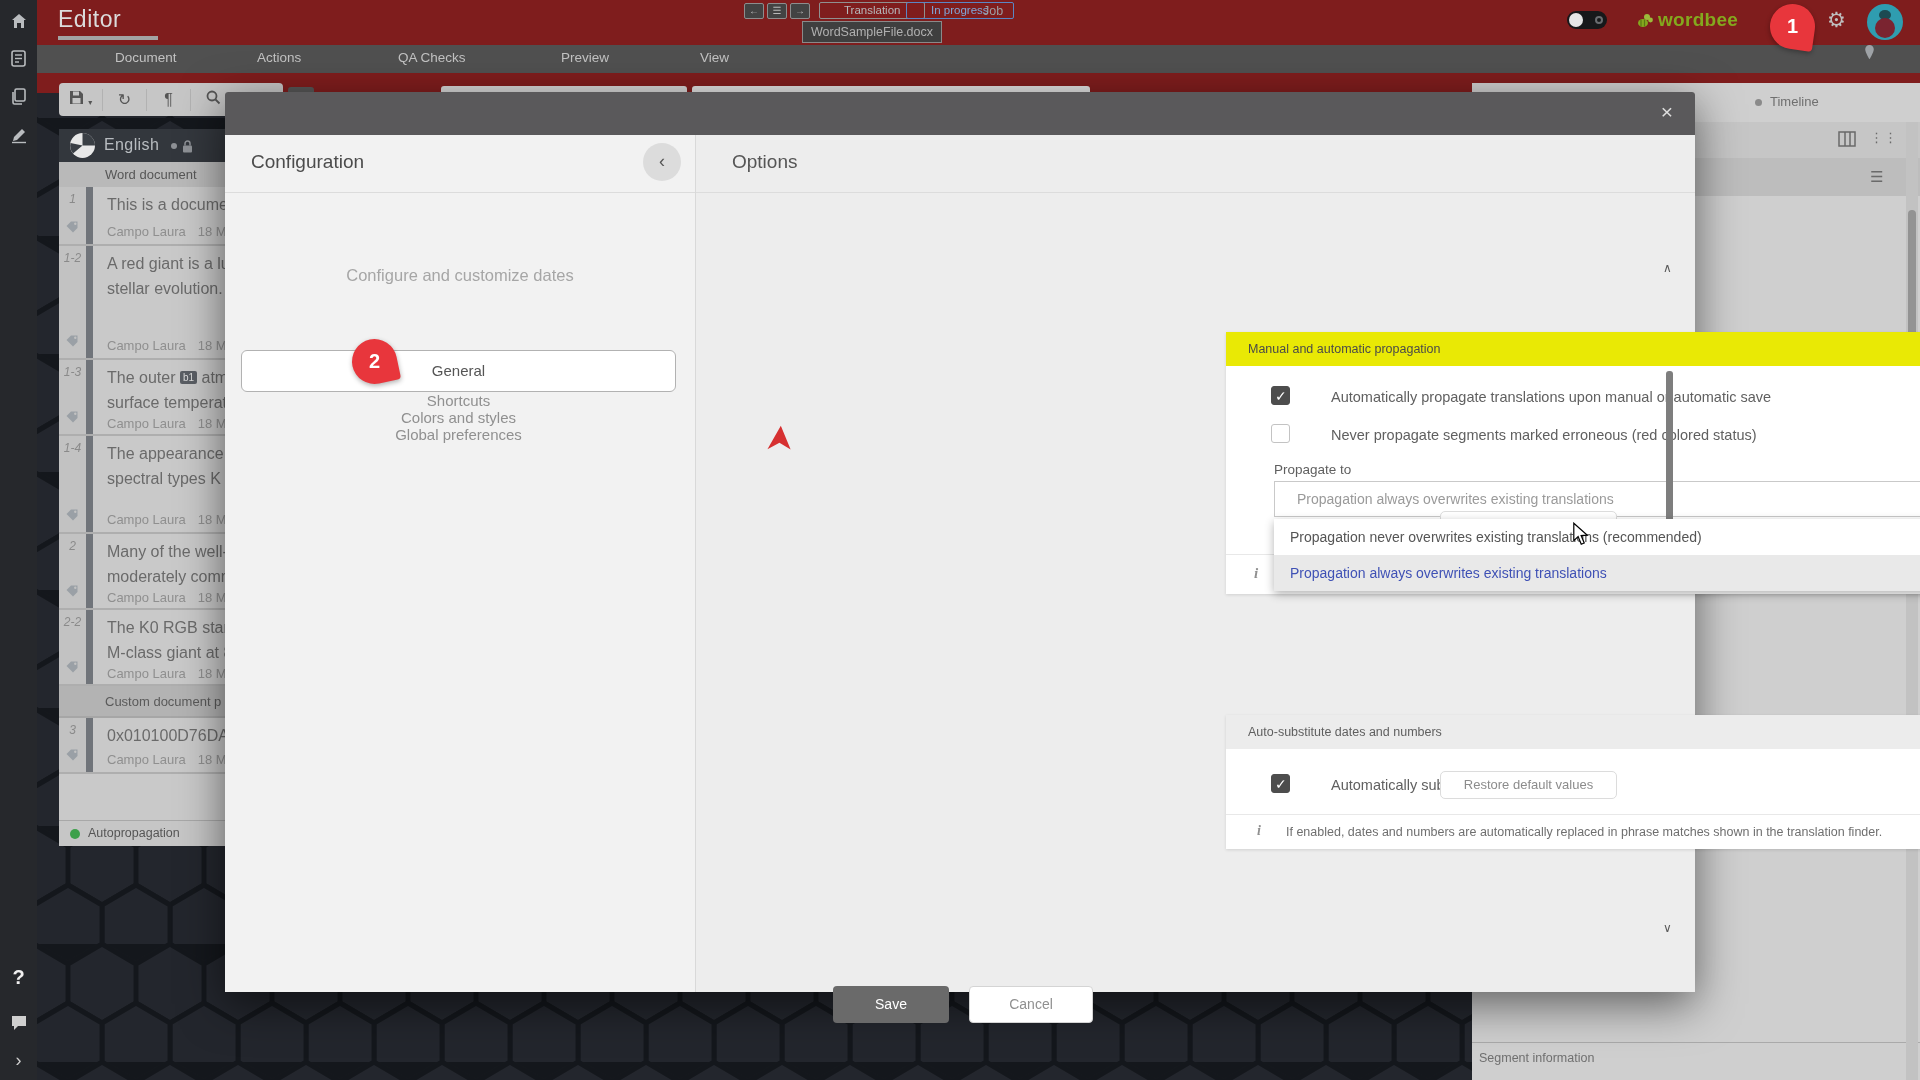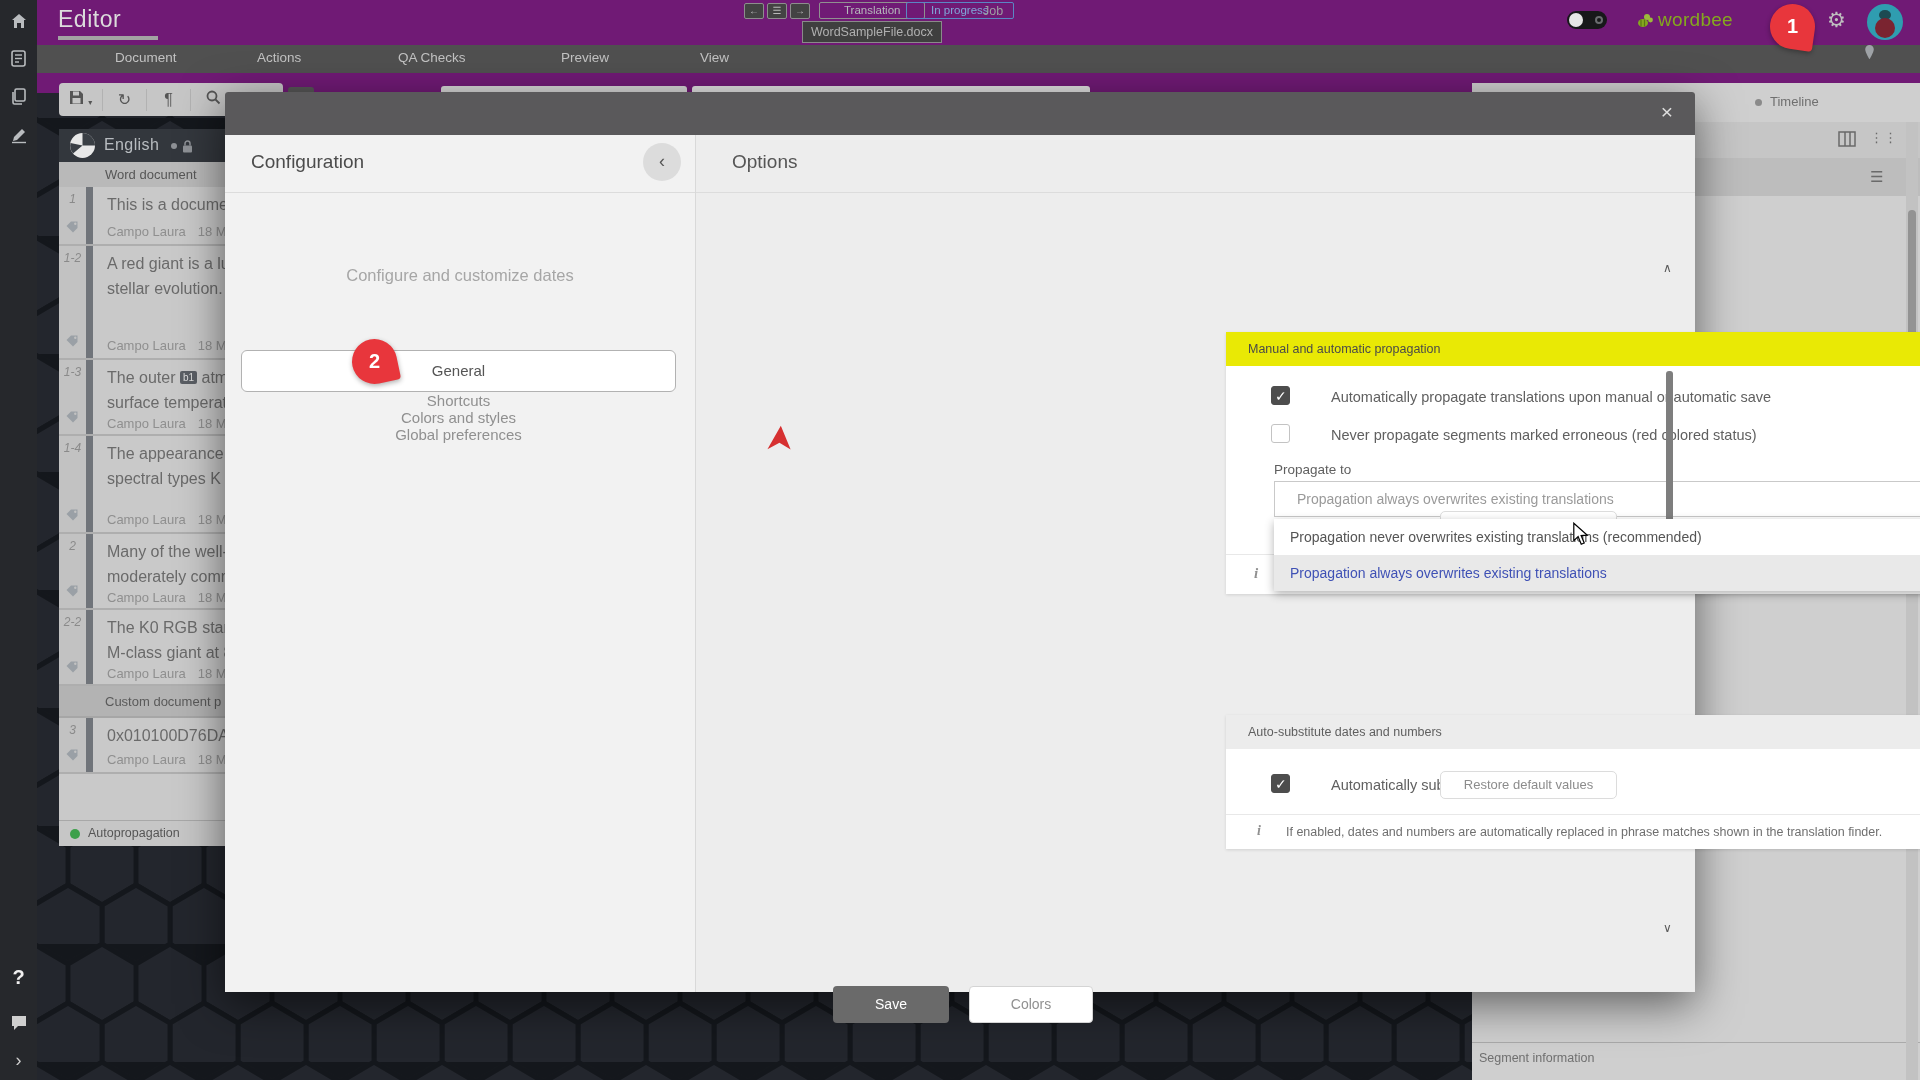--- a/index.html
+++ b/index.html
@@ -8,38 +8,38 @@
   .screen { position:relative; width:1920px; height:1080px; overflow:hidden; }
 
   
   .hexbg { position:absolute; left:0; top:0; width:1920px; height:1080px; z-index:0; }
 
   
   .rail { position:absolute; left:0; top:0; width:37px; height:1080px; background:#26282c; z-index:3; }
   .rail .ric { position:absolute; left:0; width:37px; text-align:center; color:#b9bcbf; }
 
   
-  .topbar { position:absolute; left:37px; top:0; width:1883px; height:93px; background:#701a75; z-index:2; }
+  .topbar { position:absolute; left:37px; top:0; width:1883px; height:93px; background:#7f1d1d; z-index:2; }
   .tb-navrow { position:absolute; left:0; top:45px; width:100%; height:28px; background:#505050; }
   .tb-title { position:absolute; left:21px; top:6px; font-size:23px; color:#dcdcdc; letter-spacing:.5px; }
   .tb-underline { position:absolute; left:21px; top:36px; width:100px; height:4px; background:#a3a3a3; }
   .tb-menu-item { position:absolute; top:50px; font-size:13.5px; color:#c2c2c2; cursor:default; }
   .navbtn { position:absolute; top:3px; width:20px; height:16px; border:1px solid #8d8d8d; border-radius:2px;
             color:#b9b9b9; font-size:10px; line-height:14px; text-align:center; background:#434343; }
   .chip { position:absolute; top:2px; height:17px; line-height:15px; font-size:11.5px; padding:0 24px;
           border:1px solid #909090; border-radius:2px; color:#b5b8bb; background:transparent; }
   .chip.blue { border-color:#5b86c4; color:#7fa7d9; }
   .joblbl { position:absolute; top:4px; font-size:12.5px; color:#9c9fa3; }
   .filetab { position:absolute; left:765px; top:21px; width:140px; height:22px; border:1px solid #8a8a8a;
              background:#3f3f3f; color:#b0b0b0; font-size:12.5px; text-align:center; line-height:20px; }
   .toggle { position:absolute; left:1530px; top:11px; width:40px; height:18px; border-radius:9px; background:#17181a; }
   .toggle .knob { position:absolute; left:2px; top:2px; width:14px; height:14px; border-radius:50%; background:#e6e6e6; }
   .toggle .ring { position:absolute; right:4px; top:5px; width:8px; height:8px; border-radius:50%; border:2px solid #6a6c70; }
   .brand { position:absolute; left:1598px; top:9px; display:flex; align-items:center; gap:3px; }
-  .brand .btxt { font-size:19px; font-weight:normal; color:#84a81e; letter-spacing:.3px; }
+  .brand .btxt { font-size:19px; font-weight:bold; color:#84a81e; letter-spacing:.3px; }
   .gear { position:absolute; left:1790px; top:8px; font-size:21px; color:#bfbfbf; }
   .avatar { position:absolute; left:1830px; top:4px; width:36px; height:36px; border-radius:50%;
             background:#2f9db0; overflow:hidden; }
   .avatar::after { content:""; position:absolute; left:8px; top:14px; width:20px; height:20px;
                    border-radius:50%; background:#7a2430; }
   .avatar::before { content:""; position:absolute; left:12px; top:6px; width:12px; height:10px;
                     border-radius:50%; background:#1c4a52; }
   .pin { position:absolute; left:1862px; top:44px; z-index:2; }
 
   
@@ -494,21 +494,21 @@
         </div>
 
         <div class="restorebtn" style="left:744px; top:636px;">Restore default values</div>
       </div>
 
       <span class="m-scroll-up">∧</span>
       <span class="m-scroll-dn">∨</span>
       <div class="m-thumb"></div>
 
       <div class="savebtn">Save</div>
-      <div class="cancelbtn">Colors</div>
+      <div class="cancelbtn">Cancel</div>
     </div>
   </div>
 
   <div class="redbadge" style="left:1770px; top:4px; transform:rotate(8deg);">
     <span style="transform:rotate(-8deg);">1</span>
   </div>
 
   <div class="redarrow" style="left:766px; top:424px;">
     <svg width="30" height="30" viewBox="0 0 30 30">
         <polygon points="3,27 13,2 26,24 14,19" fill="#d63031" transform="rotate(8 15 15)"></polygon>

